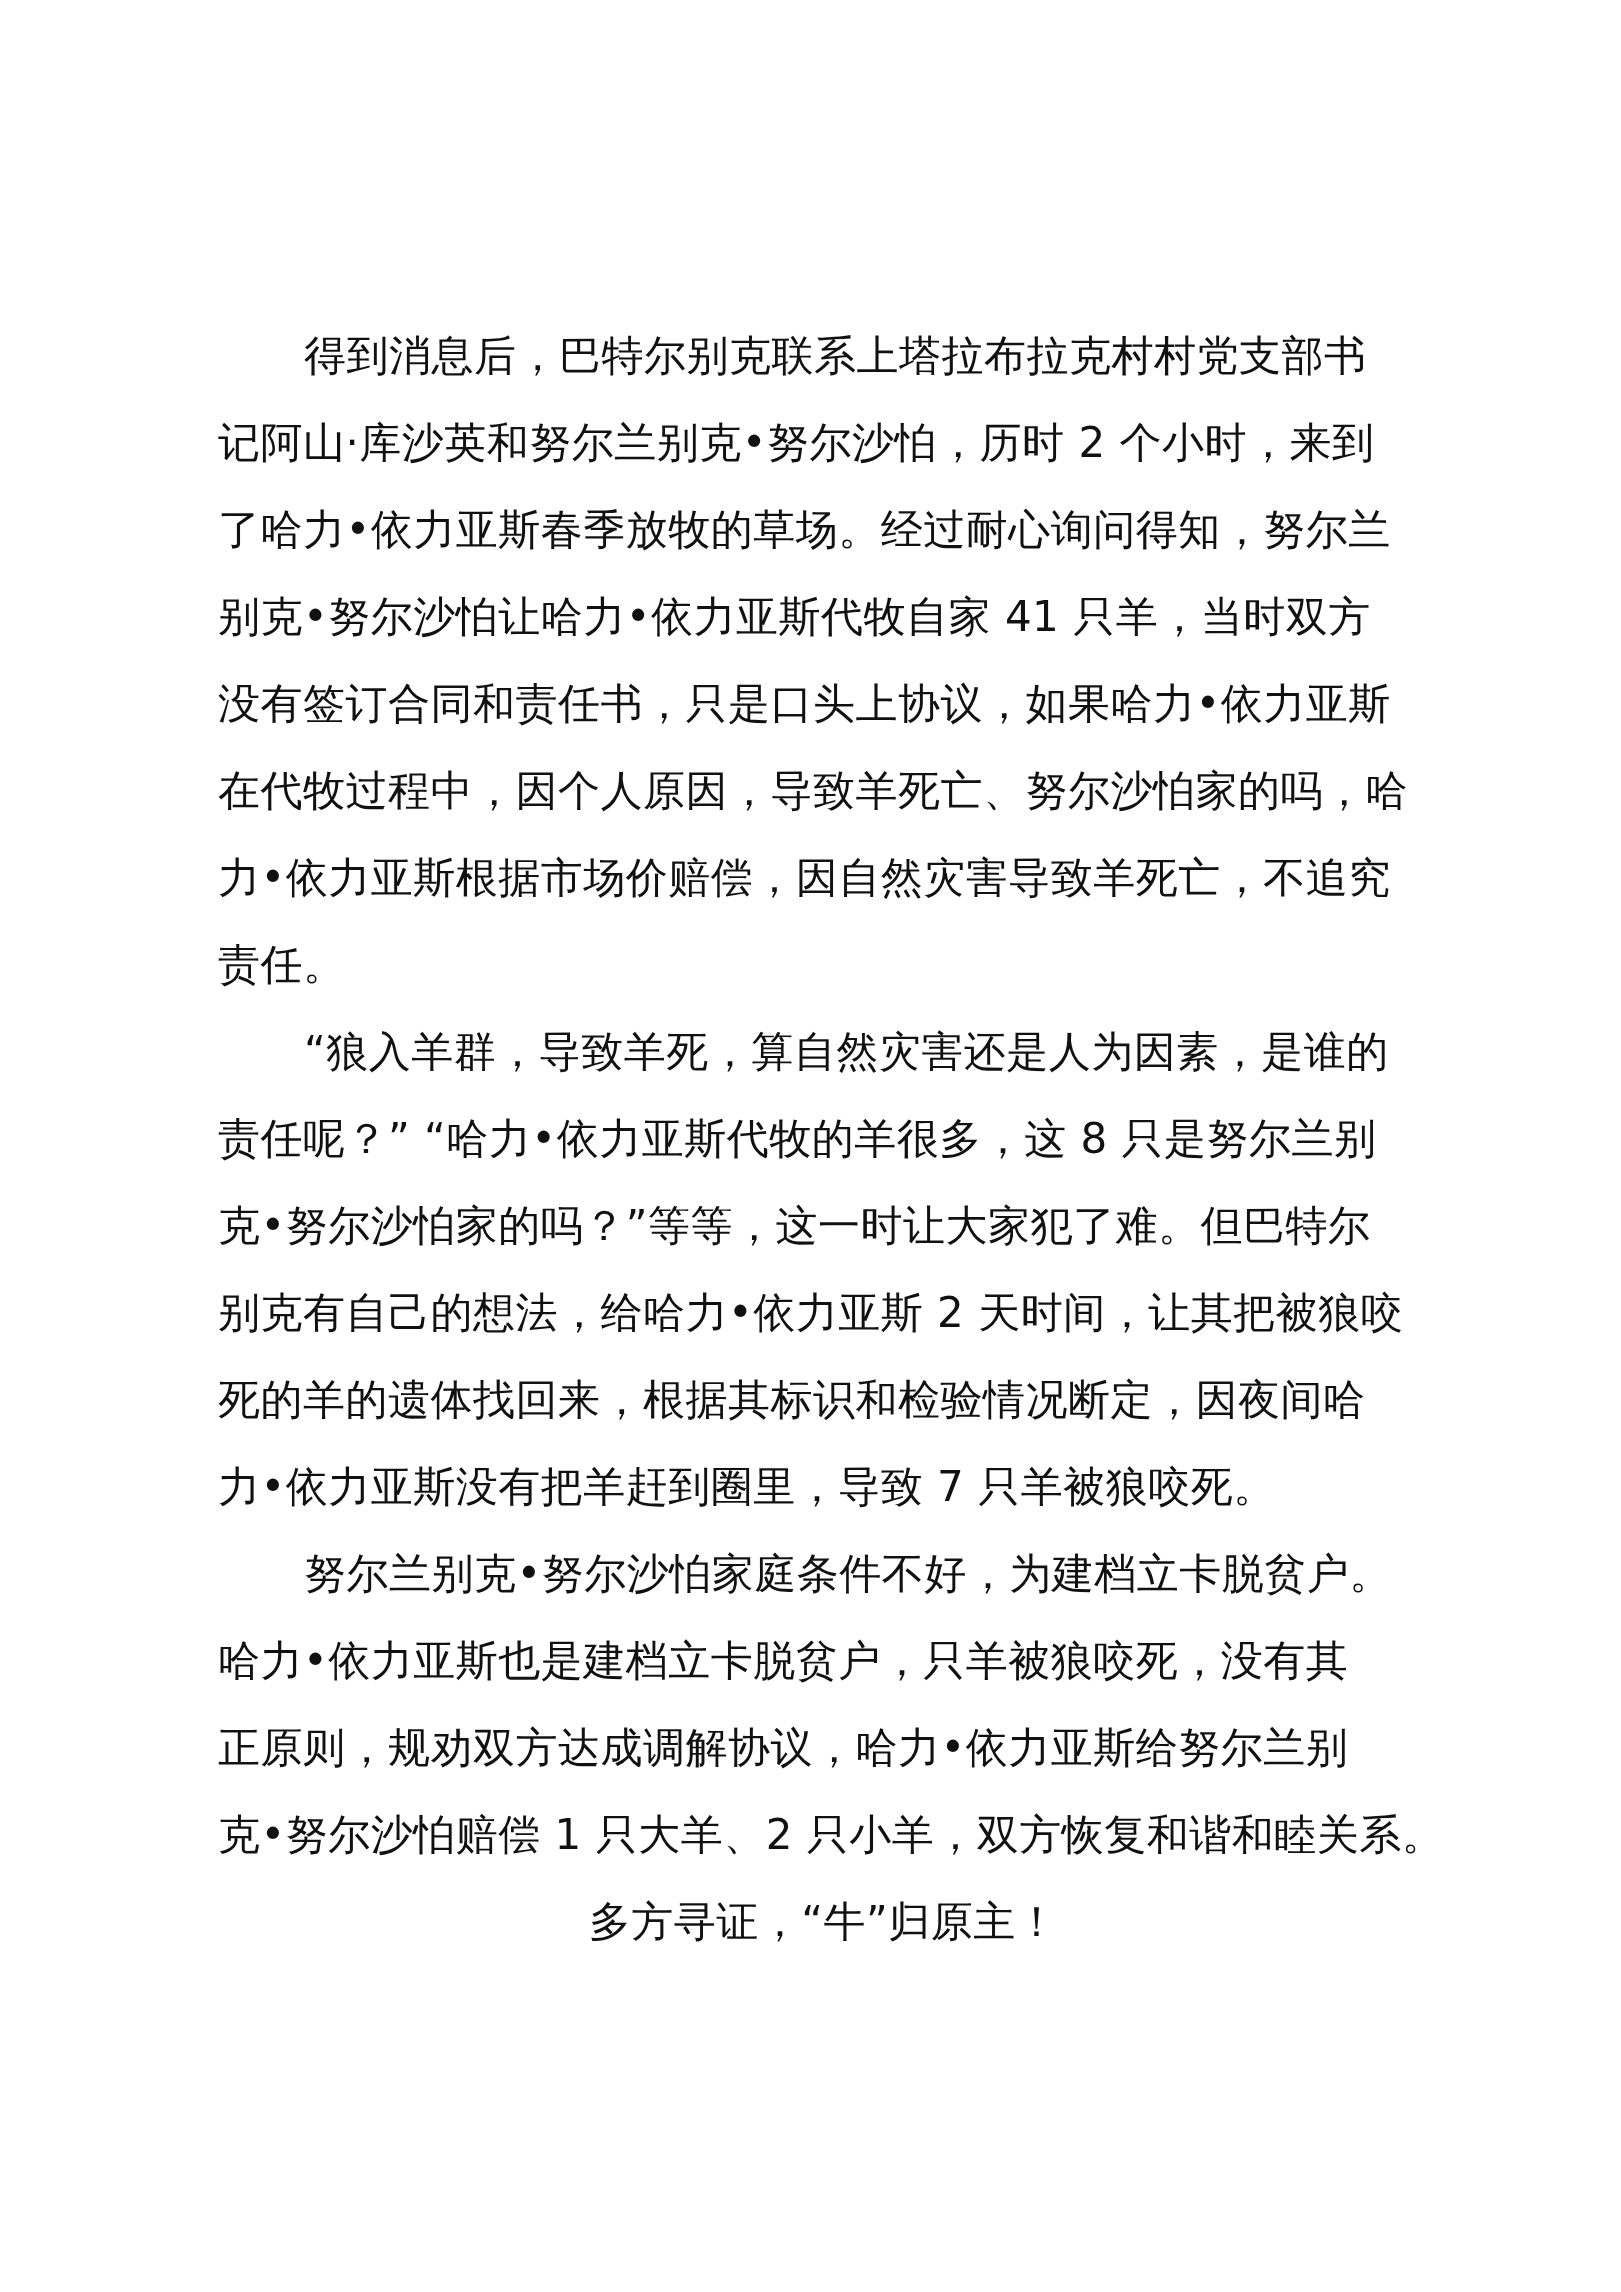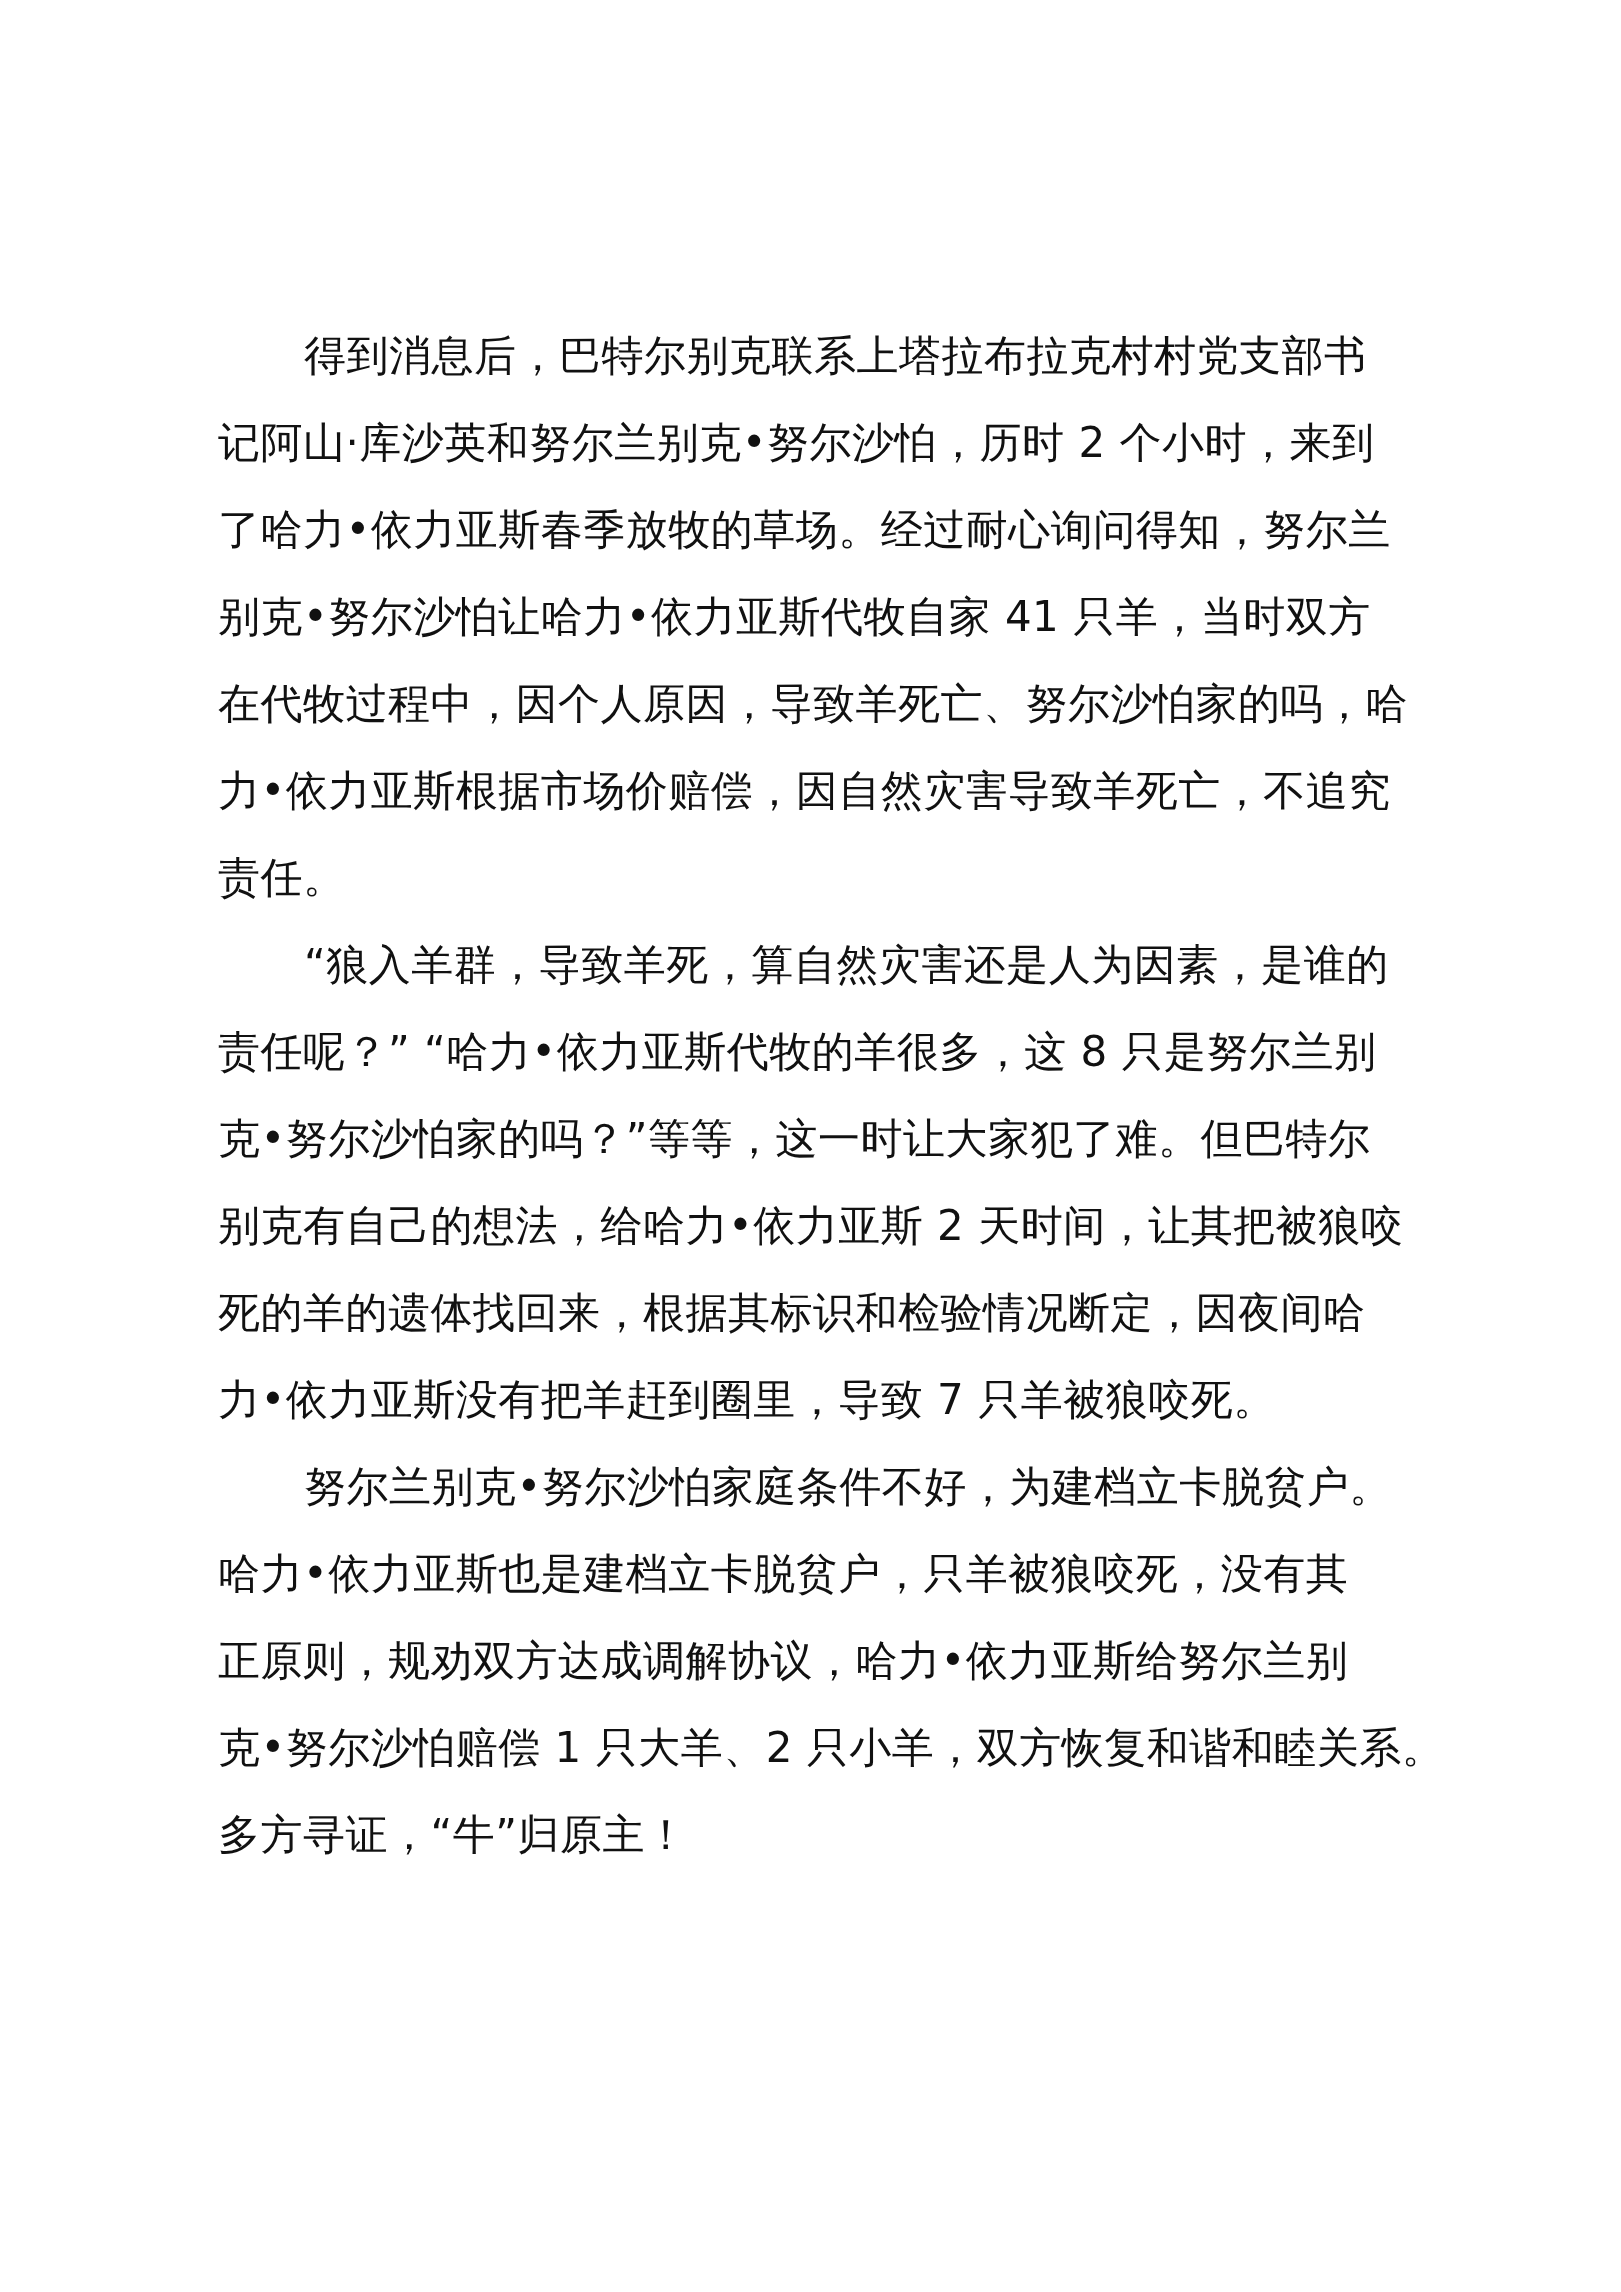--- a/index.html
+++ b/index.html
@@ -23,34 +23,35 @@
     }
     .line {
       font-size: 42px;
       line-height: 87px;
       height: 87px;
       white-space: nowrap;
       letter-spacing: 0.5px;
     }
     .indent { padding-left: 86px; }
     .center {
-      text-align: left;
+      text-align: center;
       width: 1211px;
     }
   </style>
 </head>
 <body>
 
 <div class="page">
 
   <div>
     <div class="line indent">得到消息后，巴特尔别克联系上塔拉布拉克村村党支部书</div>
     <div class="line">记阿山·库沙英和努尔兰别克•努尔沙怕，历时 2 个小时，来到</div>
     <div class="line">了哈力•依力亚斯春季放牧的草场。经过耐心询问得知，努尔兰</div>
     <div class="line">别克•努尔沙怕让哈力•依力亚斯代牧自家 41 只羊，当时双方</div>
+    <div class="line">没有签订合同和责任书，只是口头上协议，如果哈力•依力亚斯</div>
     <div class="line">在代牧过程中，因个人原因，导致羊死亡、努尔沙怕家的吗，哈</div>
     <div class="line">力•依力亚斯根据市场价赔偿，因自然灾害导致羊死亡，不追究</div>
     <div class="line">责任。</div>
   </div>
 
   <div>
     <div class="line indent">“狼入羊群，导致羊死，算自然灾害还是人为因素，是谁的</div>
     <div class="line">责任呢？”  “哈力•依力亚斯代牧的羊很多，这 8 只是努尔兰别</div>
     <div class="line">克•努尔沙怕家的吗？”等等，这一时让大家犯了难。但巴特尔</div>
     <div class="line">别克有自己的想法，给哈力•依力亚斯 2 天时间，让其把被狼咬</div>

